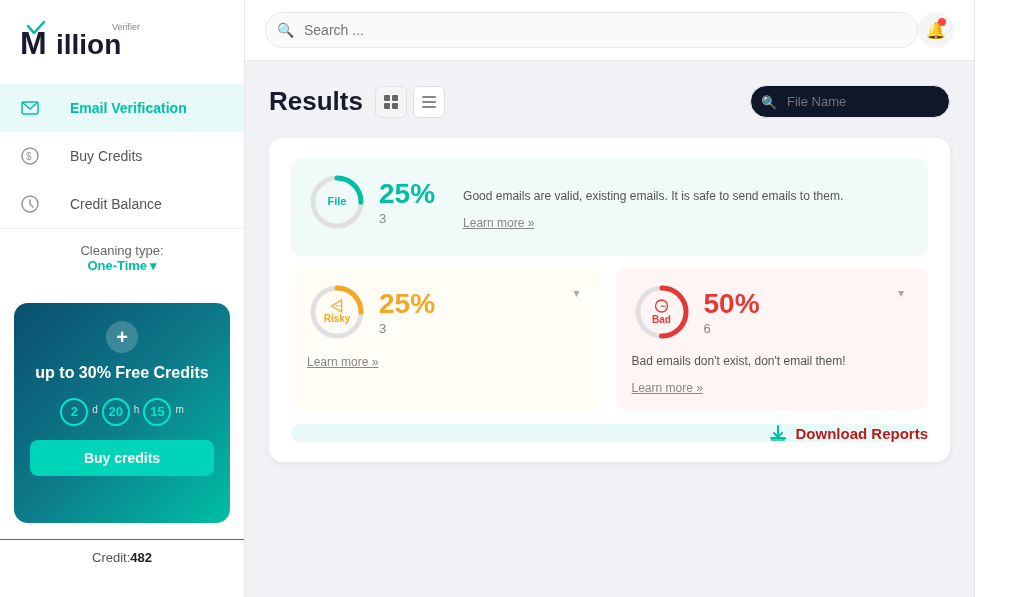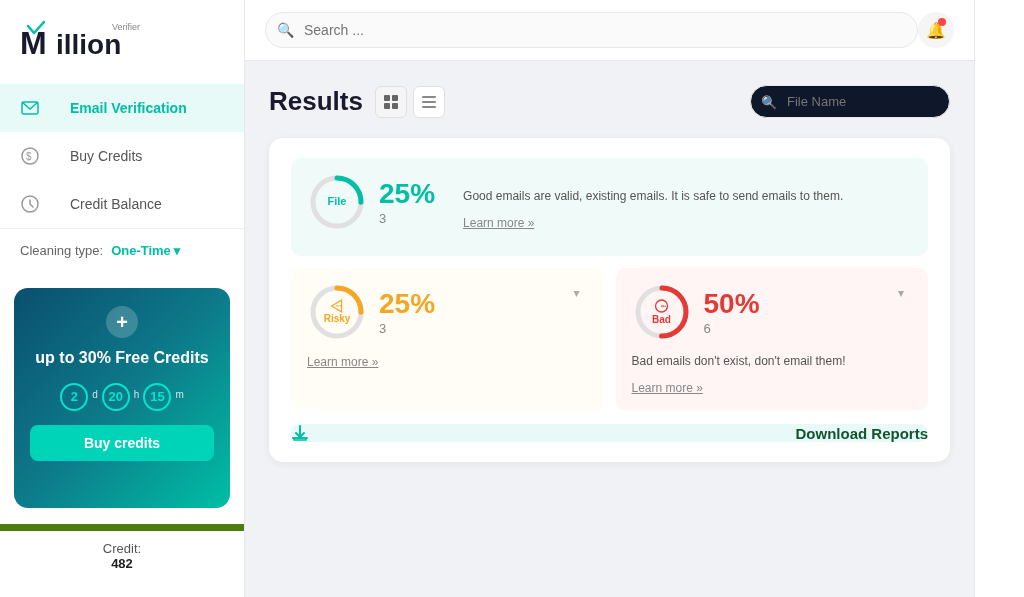--- a/index.html
+++ b/index.html
@@ -44,24 +44,25 @@
       display: flex;
       align-items: center;
       justify-content: center;
       font-size: 16px;
     }
 
     .cleaning-type-area {
       padding: 14px 20px;
       display: flex;
       align-items: center;
-      gap: 8px;
+      gap: 0;
       font-size: 13px;
       color: #666;
       border-top: 1px solid #f0f0f0;
+      flex-direction: column;
     }
     .cleaning-type-value {
       color: #00bfa5;
       font-weight: 600;
       cursor: pointer;
       display: flex;
       align-items: center;
       gap: 3px;
     }
 
@@ -133,22 +134,21 @@
       margin-bottom: 10px;
     }
 
     .credit-balance-row {
       padding: 10px 20px;
       display: flex;
       align-items: center;
       justify-content: center;
       font-size: 13px;
       color: #555;
-      border-top: 7px solid #4d7c0f;
-      flex-direction: column;
+      border-top: 1px solid #4d7c0f;
     }
     .credit-value {
       font-weight: 700;
       color: #222;
     }
 
     
     .main {
       flex: 1;
       display: flex;
@@ -402,25 +402,25 @@
       margin-bottom: 12px;
     }
 
     .download-btn {
       width: 100%;
       background: #e8faf7;
       border: none;
       border-radius: 10px;
       font-size: 15px;
       font-weight: 700;
-      color: #14532d;
-      cursor: pointer;
-      display: flex;
-      align-items: center;
-      justify-content: space-between;
+      color: #b91c1c;
+      cursor: pointer;
+      display: flex;
+      align-items: center;
+      justify-content: flex-end;
       gap: 8px;
     }
 
     .right-panel {
       width: 50px;
       background: #fff;
       border-left: 1px solid #e8e8e8;
     }
   </style>
 </head>

